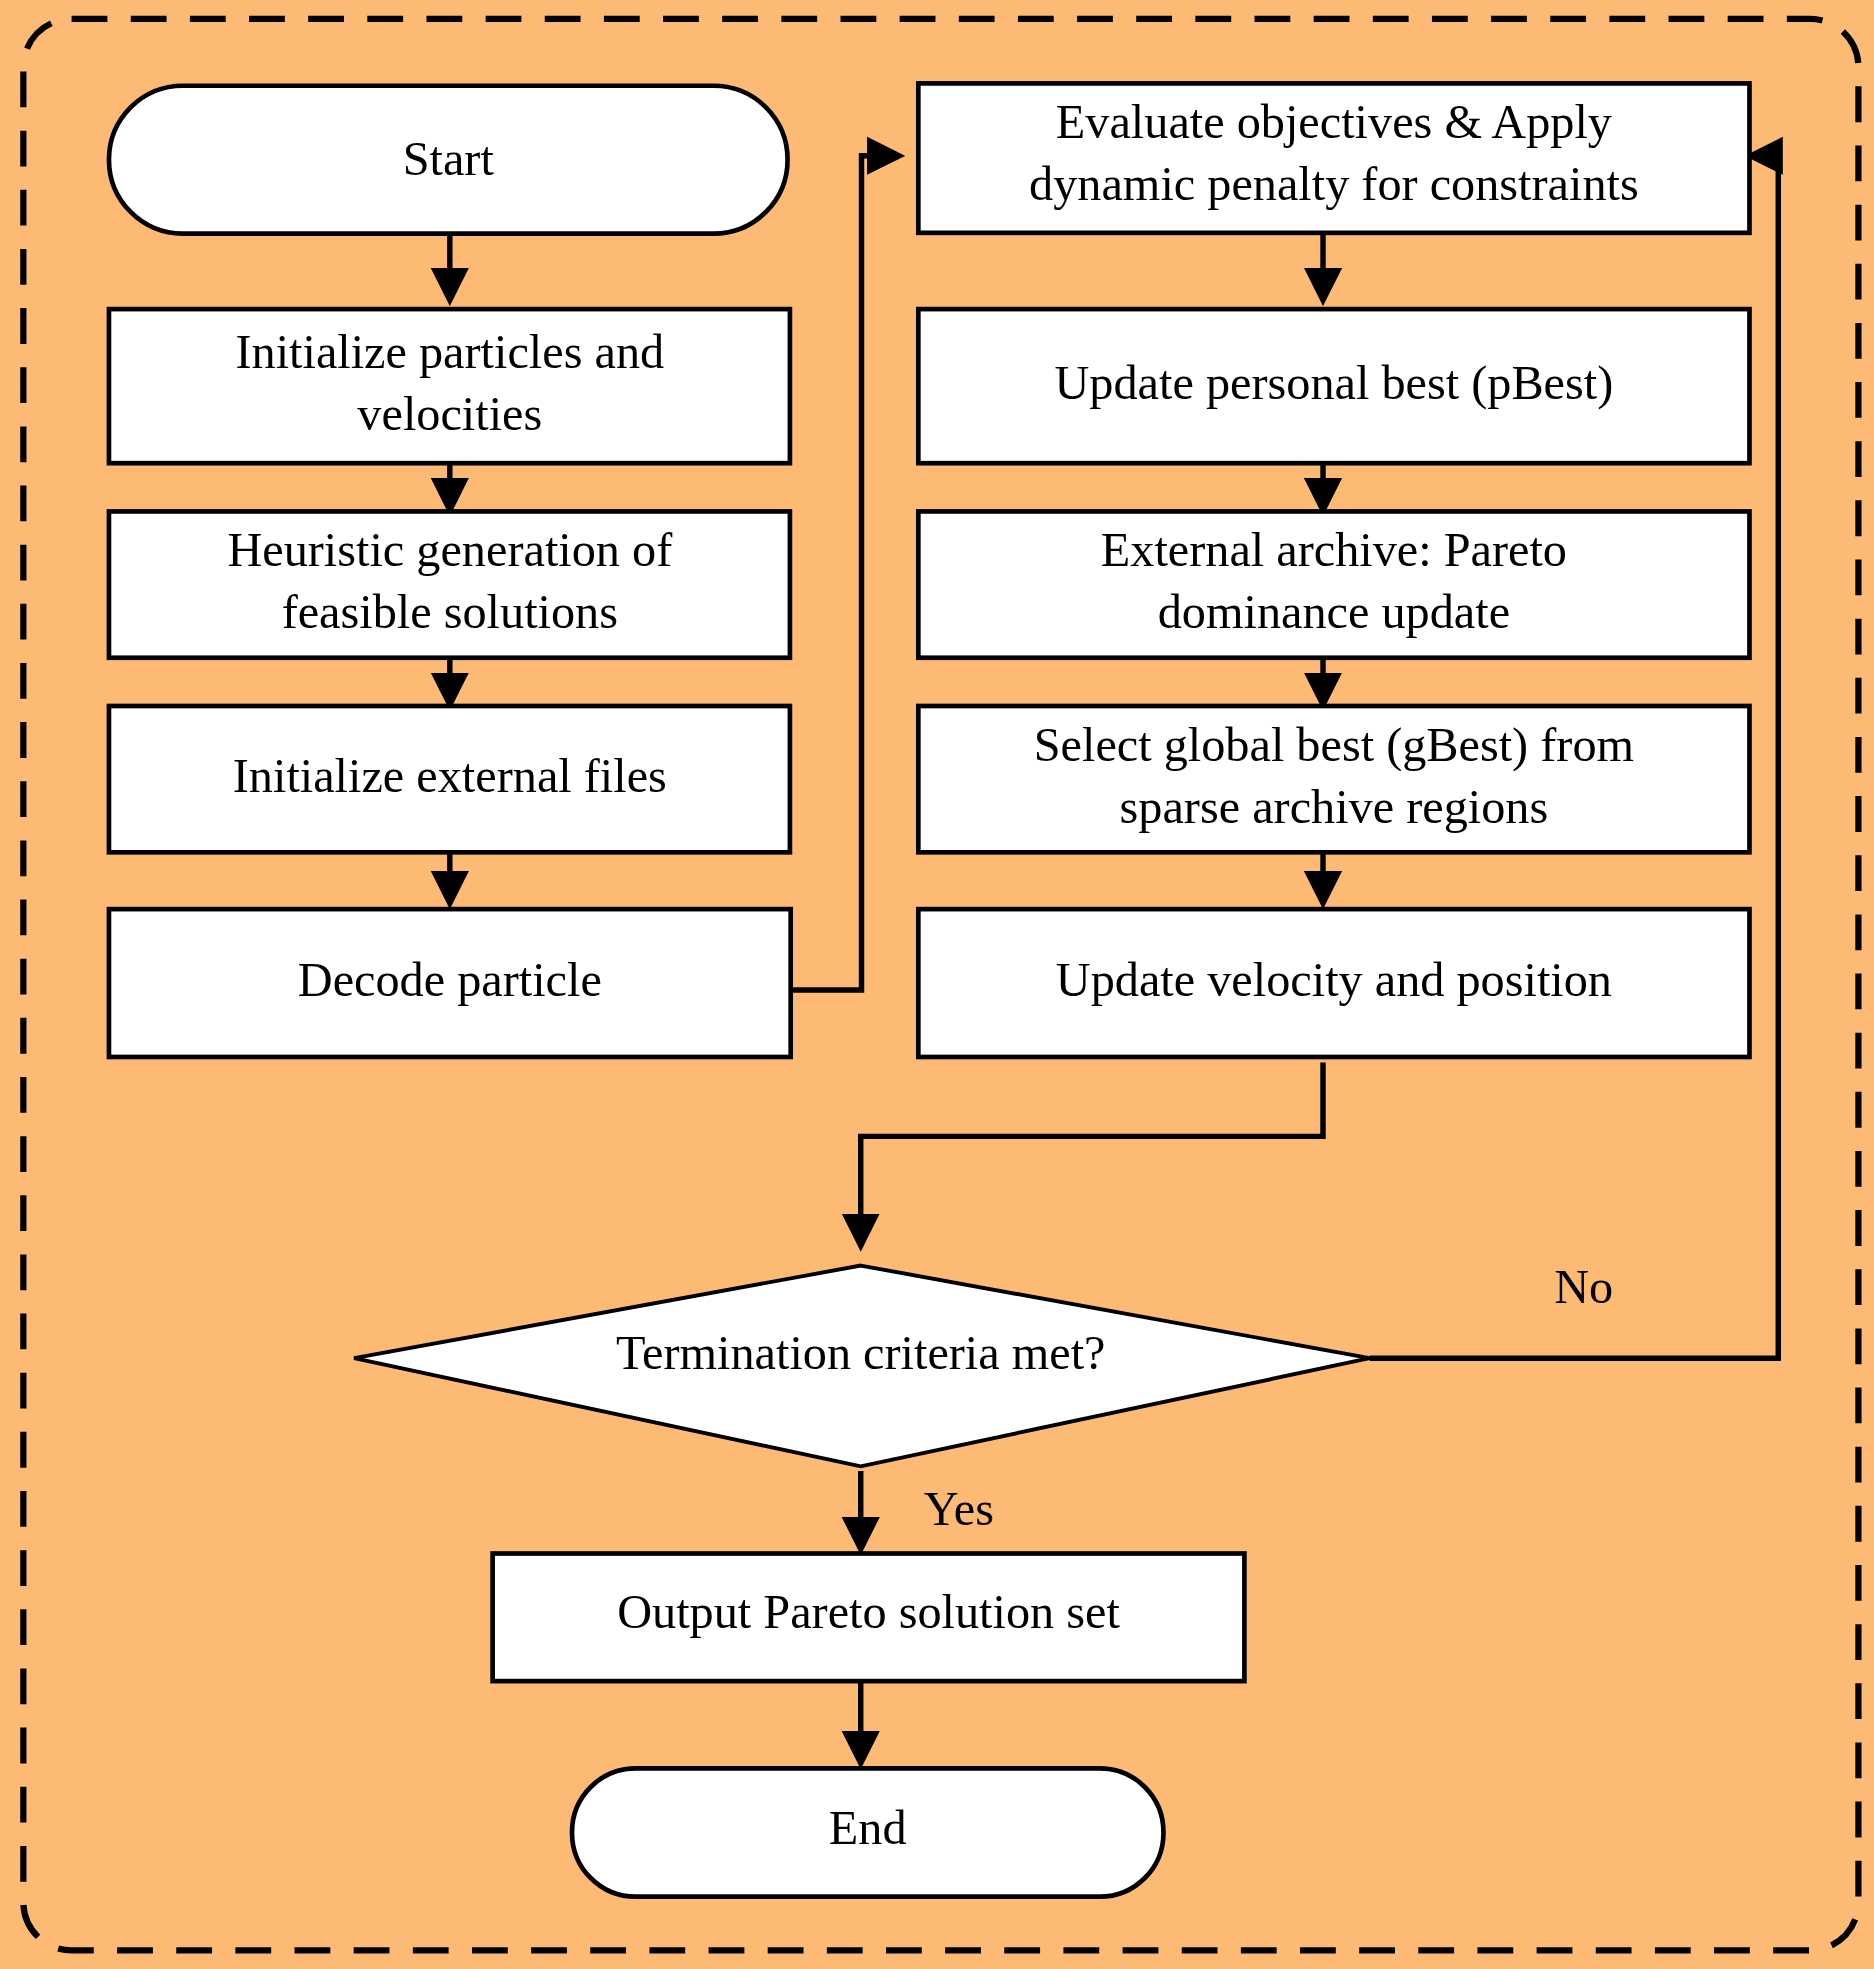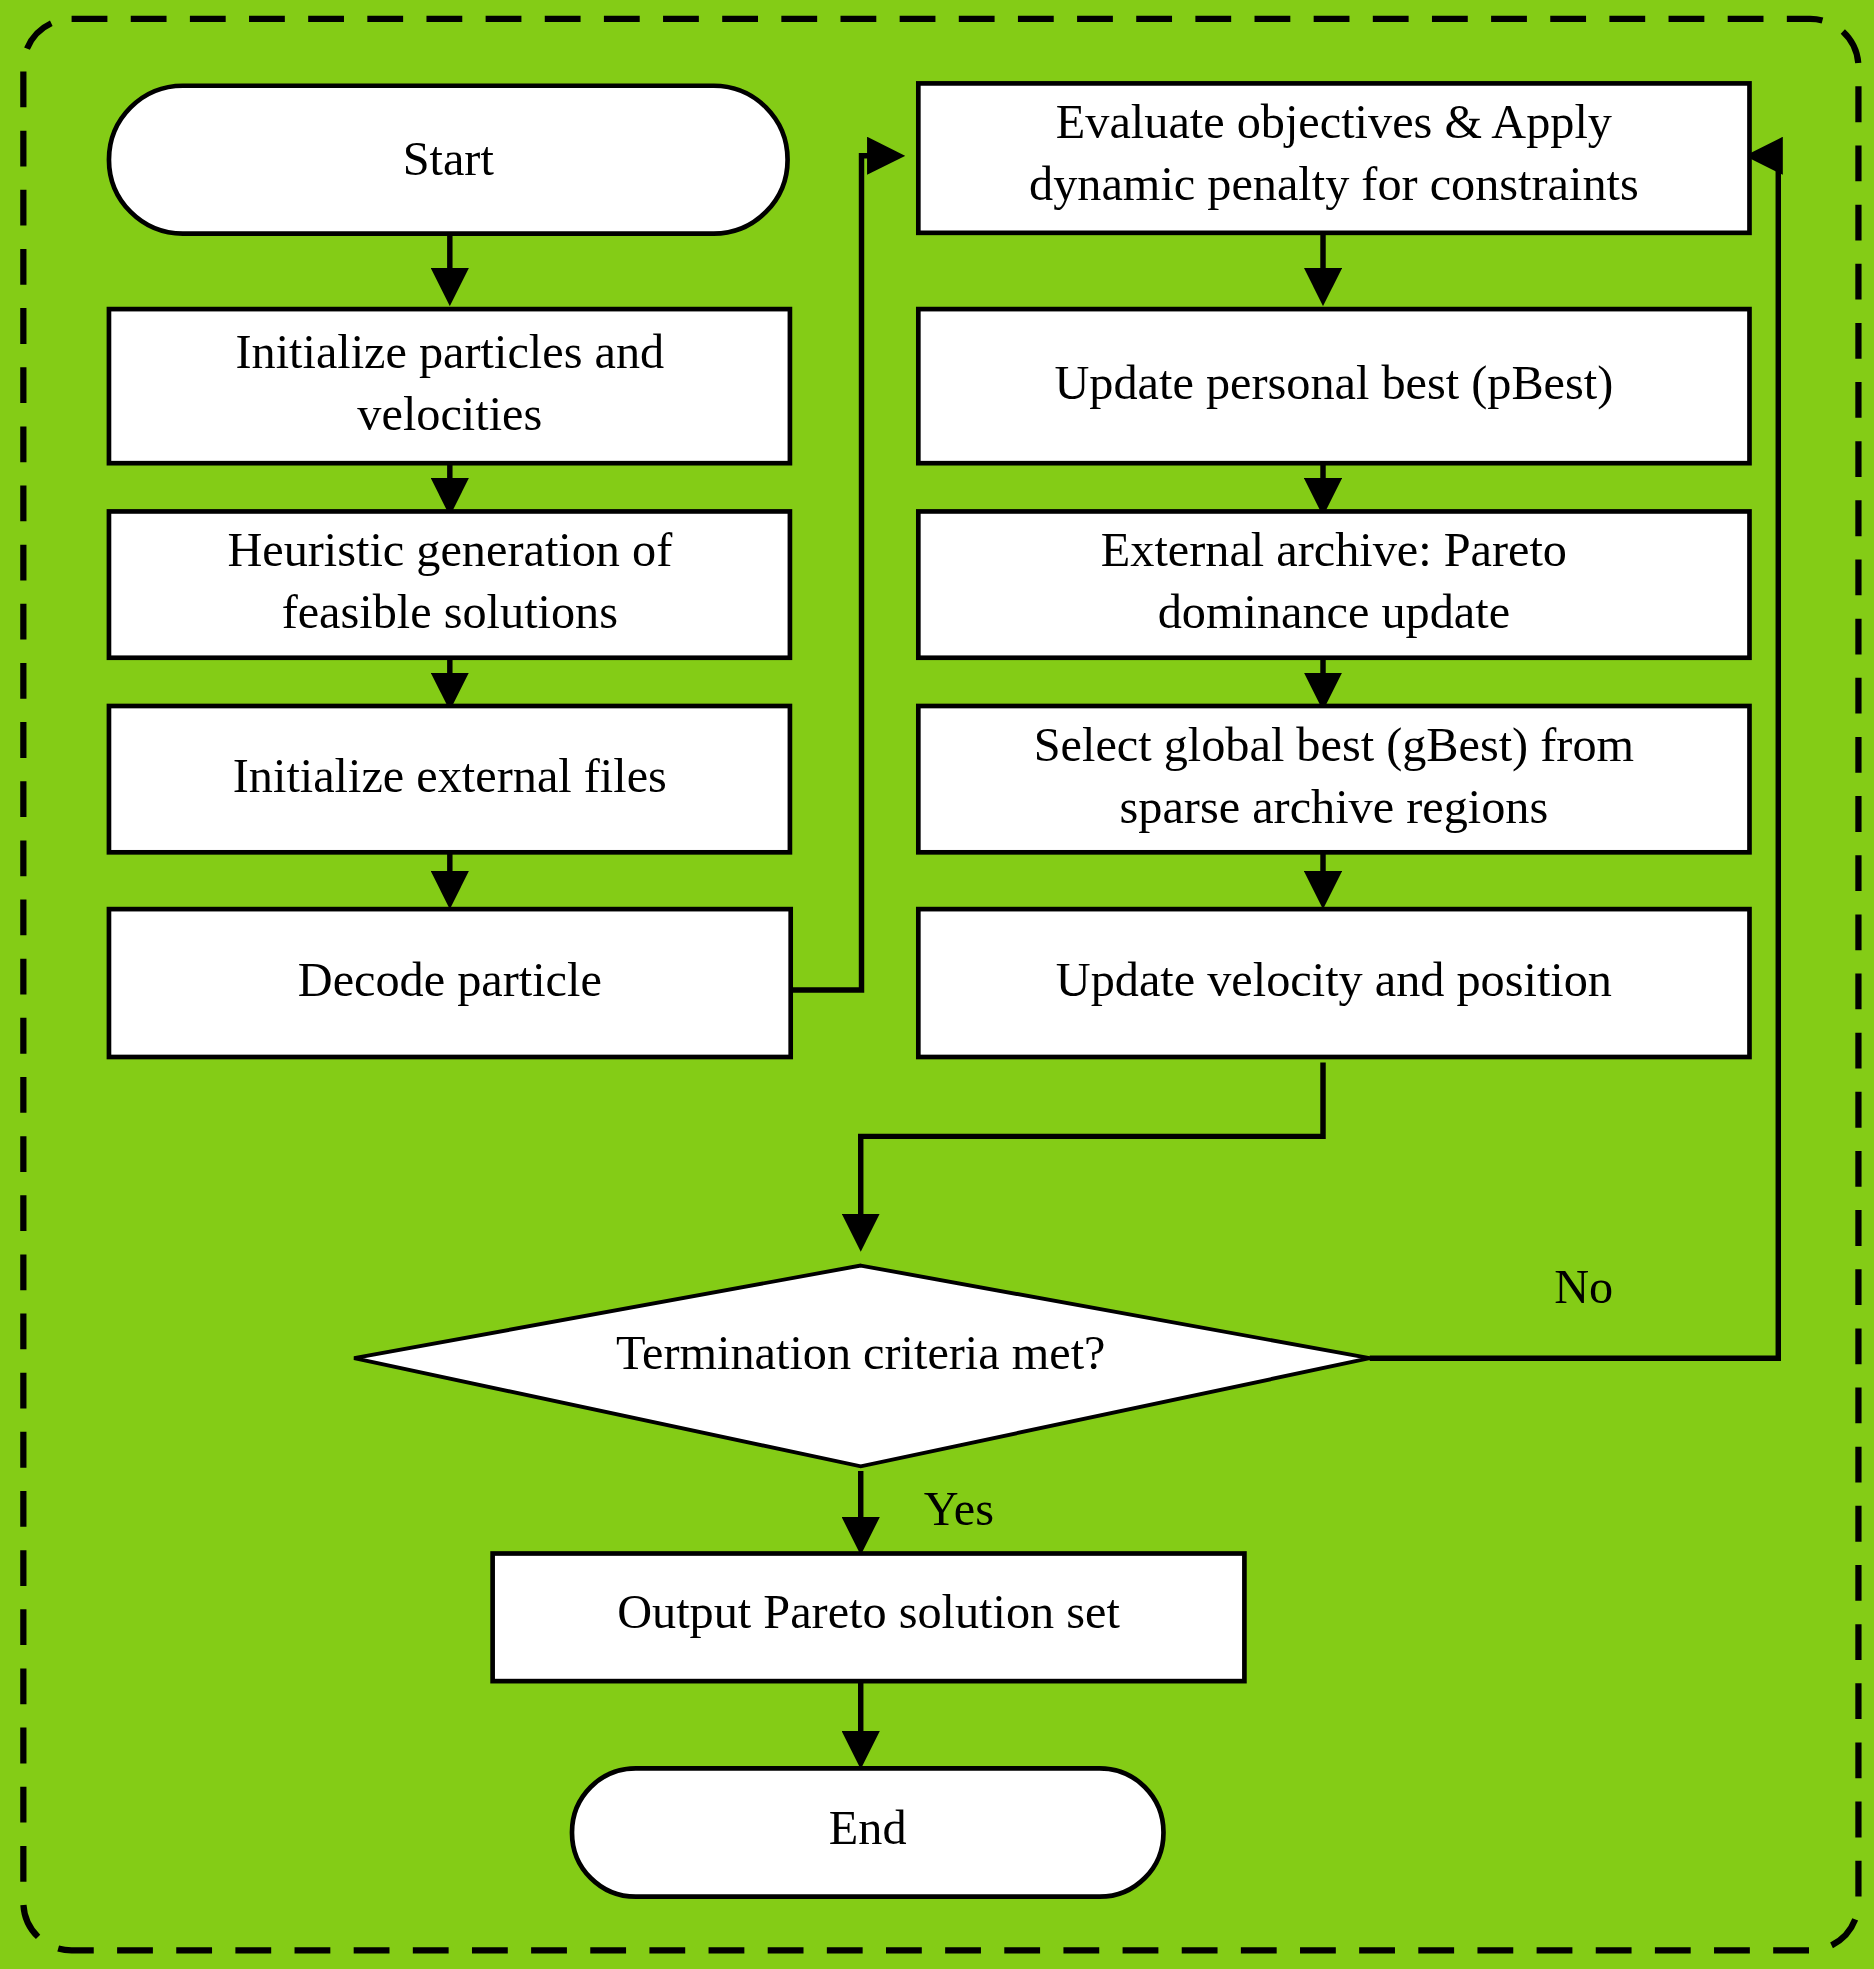--- a/index.html
+++ b/index.html
@@ -4,21 +4,21 @@
 <style>
   html, body {
     margin: 0;
     padding: 0;
     background: #ffffff;
   }
   #page {
     position: relative;
     width: 1874px;
     height: 1970px;
-    background: #84cc16;
+    background: #fdba74;
     overflow: hidden;
   }
   svg.flow {
     display: block;
     width: 1874px;
     height: 1970px;
   }
   .node-shape {
     fill: #ffffff;
     stroke: #000000;

